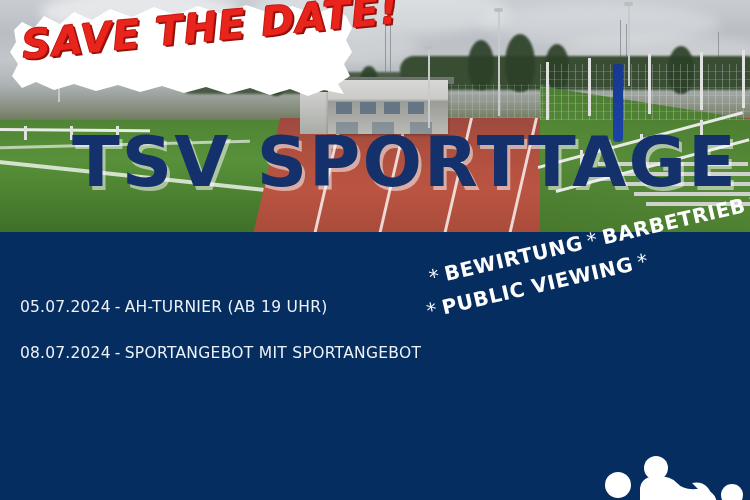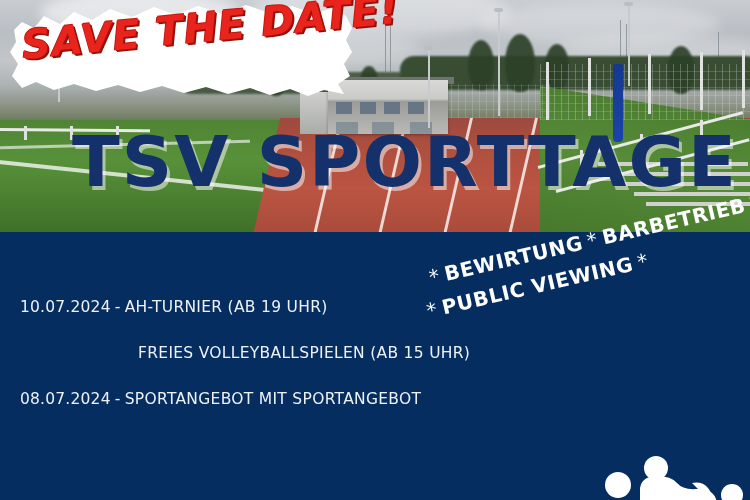--- a/index.html
+++ b/index.html
@@ -332,26 +332,25 @@
   <div id="savetext">SAVE THE DATE!</div>
 
   <div id="title">TSV SPORTTAGE 2024</div>
 
   <div id="panel"></div>
 
   <div id="schedule">
 
     <div class="ev">
       <span class="row">
-        <span class="date">10.07.2024</span><span class="sep">-</span><span class="desc">AH-TURNIER (AB 19 UHR)</span>
+        <span class="date">05.07.2024</span><span class="sep">-</span><span class="desc">AH-TURNIER (AB 19 UHR)</span>
       </span>
     </div>
 
     <div class="ev">
-      <span class="sub">FREIES VOLLEYBALLSPIELEN (AB 15 UHR)</span>
     </div>
 
     <div class="ev last">
       <span class="row">
         <span class="date">08.07.2024</span><span class="sep">-</span><span class="desc">SPORTANGEBOT MIT SPORTANGEBOT</span>
       </span>
     </div>
 
   </div>
 

